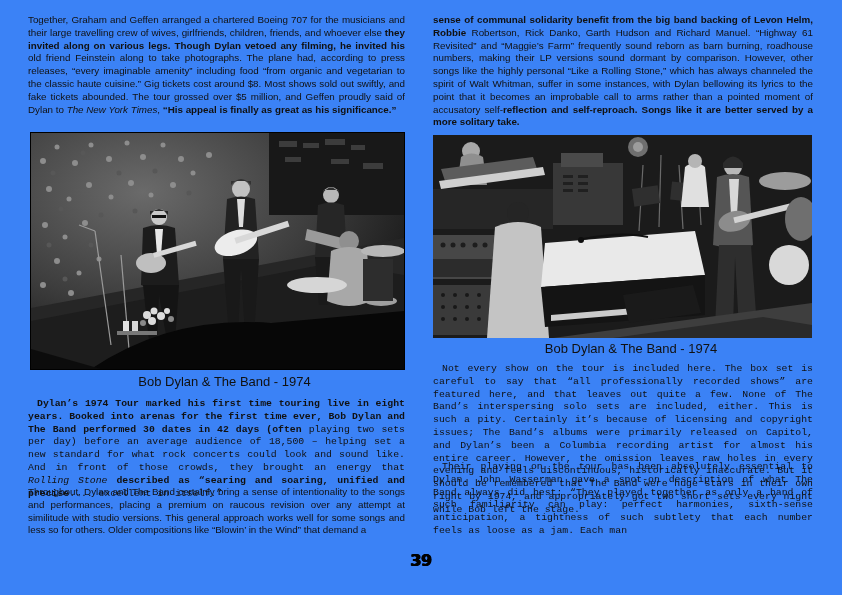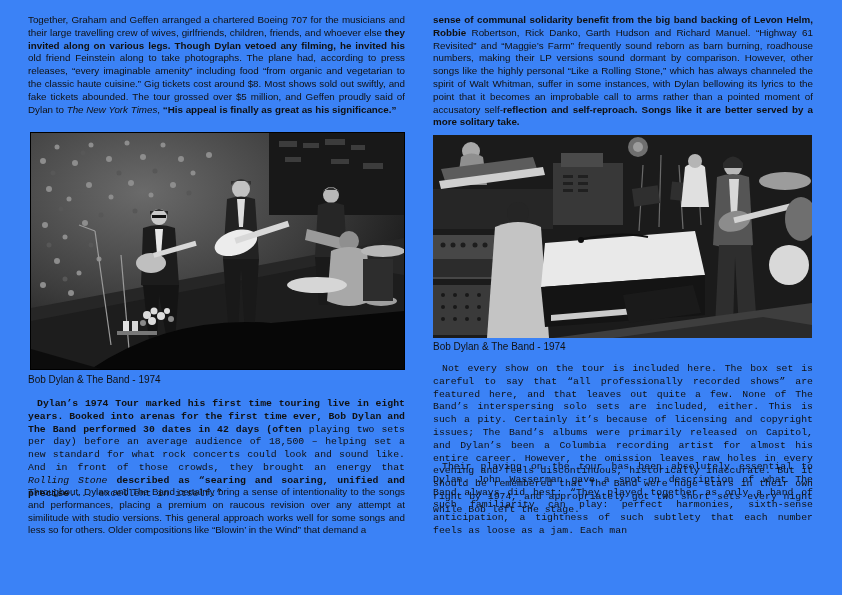--- a/index.html
+++ b/index.html
@@ -18,22 +18,22 @@
   }
   .para.indent{text-indent:9px;font-family:Liberation Mono, monospace;}
   .seg-b{font-weight:bold;}
   .seg-i{font-style:italic;}
   .photo{
     position:absolute;box-sizing:border-box;background:#111;overflow:hidden;
   }
   .photo.bordered{border:1px solid #000;}
   .photo svg{display:block;width:100%;height:100%;}
   .caption{
-    position:absolute;left:0;width:100%;text-align:left;
-    font-size:10px;color:#111;
+    position:absolute;left:8px;width:100%;text-align:center;
+    font-size:13px;color:#111;
   }
   .pageno{
     position:absolute;left:0;top:551px;width:100%;text-align:center;
     font-family:"DejaVu Sans",sans-serif;font-weight:bold;font-size:16px;
     letter-spacing:-0.5px;color:#000;
     text-shadow:0.6px 0 0 #000,-0.6px 0 0 #000,0 0.4px 0 #000;
   }
 </style>
 </head>
 <body>
@@ -293,14 +293,15 @@
         <path d="M190,160 L260,150 L268,178 L196,188 Z" fill="#1a1a1a"></path>
       </svg>
     </div>
 
     <div class="caption" style="top:341px">Bob Dylan &amp; The Band - 1974</div>
 
     <p class="para indent" style="top:363px"><span>Not every show on the tour is included here.  The box set is careful to say that “all professionally recorded shows” are featured here, and that leaves out quite a few. None of The Band’s interspersing solo sets are included, either.  This is such a pity. Certainly it’s because of licensing and copyright issues; The Band’s albums were primarily released on Capitol, and Dylan’s been a Columbia recording artist for almost his entire career.  However, the omission leaves raw holes in every evening and feels discontinuous, historically inaccurate.  But it should be remembered that The Band were huge stars in their own right by 1974, and appropriately got two short sets every night while Bob left the stage.</span></p>
     <p class="para indent" style="top:461px"><span>Their playing on the tour has been absolutely essential to Dylan.  John Wasserman gave a spot-on description of what The Band always did best: “They played together as only a band of such familiarity can play: perfect harmonies, sixth-sense anticipation, a tightness of such subtlety that each number feels as loose as a jam.  Each man</span></p>
   </div>
 
+  <div class="pageno">39</div>
 
 </div>
 
 </body></html>

